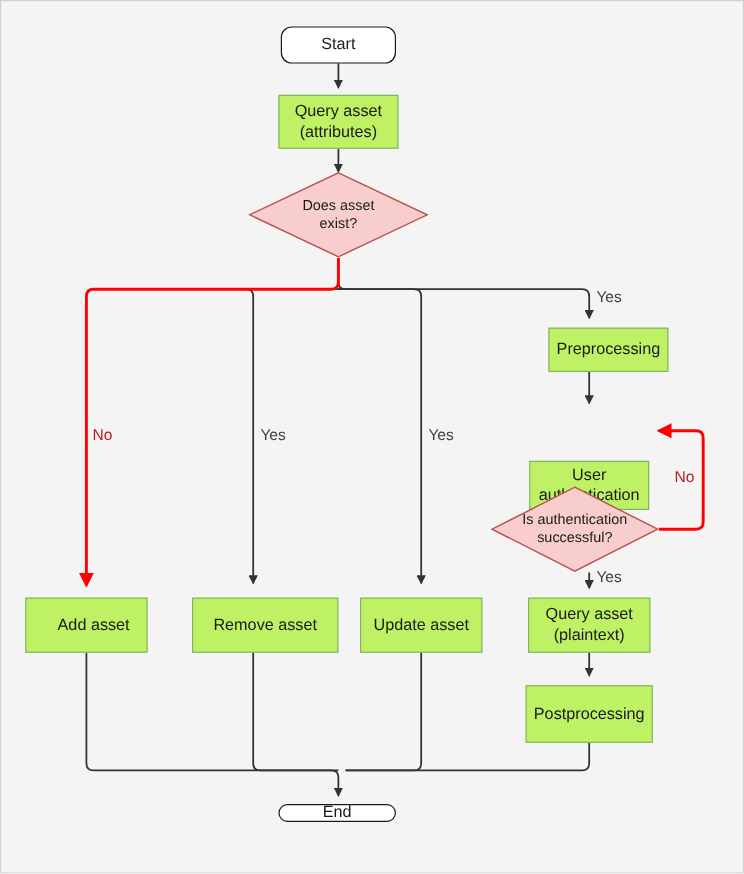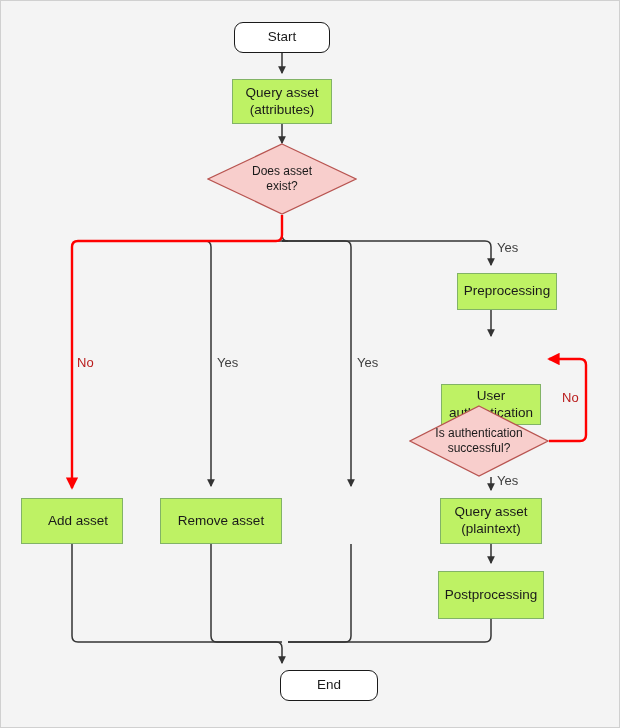--- a/index.html
+++ b/index.html
@@ -162,31 +162,34 @@
   </div>
 
   <div class="node process" style="left:20px; top:497px; width:102px; height:46px;padding-left:12px;">
     <span>Add asset</span>
   </div>
 
   <div class="node process" style="left:159px; top:497px; width:122px; height:46px;">
     <span>Remove asset</span>
   </div>
 
+  <div class="node process" style="left:299px; top:497px; width:102px; height:46px;">
+    <span>Update asset</span>
+  </div>
 
   <div class="node process" style="left:439px; top:497px; width:102px; height:46px;">
     <span>Query asset
 (plaintext)</span>
   </div>
 
   <div class="node process" style="left:437px; top:570px; width:106px; height:48px;">
     <span>Postprocessing</span>
   </div>
 
-  <div class="node terminator" style="left:231px; top:669px; width:98px; height:31px;margin-left:48px;">
+  <div class="node terminator" style="left:231px; top:669px; width:98px; height:15px;">
     <span>End</span>
   </div>
 
   <span class="edge-label red" style="left:76px; top:354px;">No</span>
 
   <span class="edge-label" style="left:216px; top:354px;">Yes</span>
 
   <span class="edge-label" style="left:356px; top:354px;">Yes</span>
 
   <span class="edge-label" style="left:496px; top:239px;">Yes</span>

